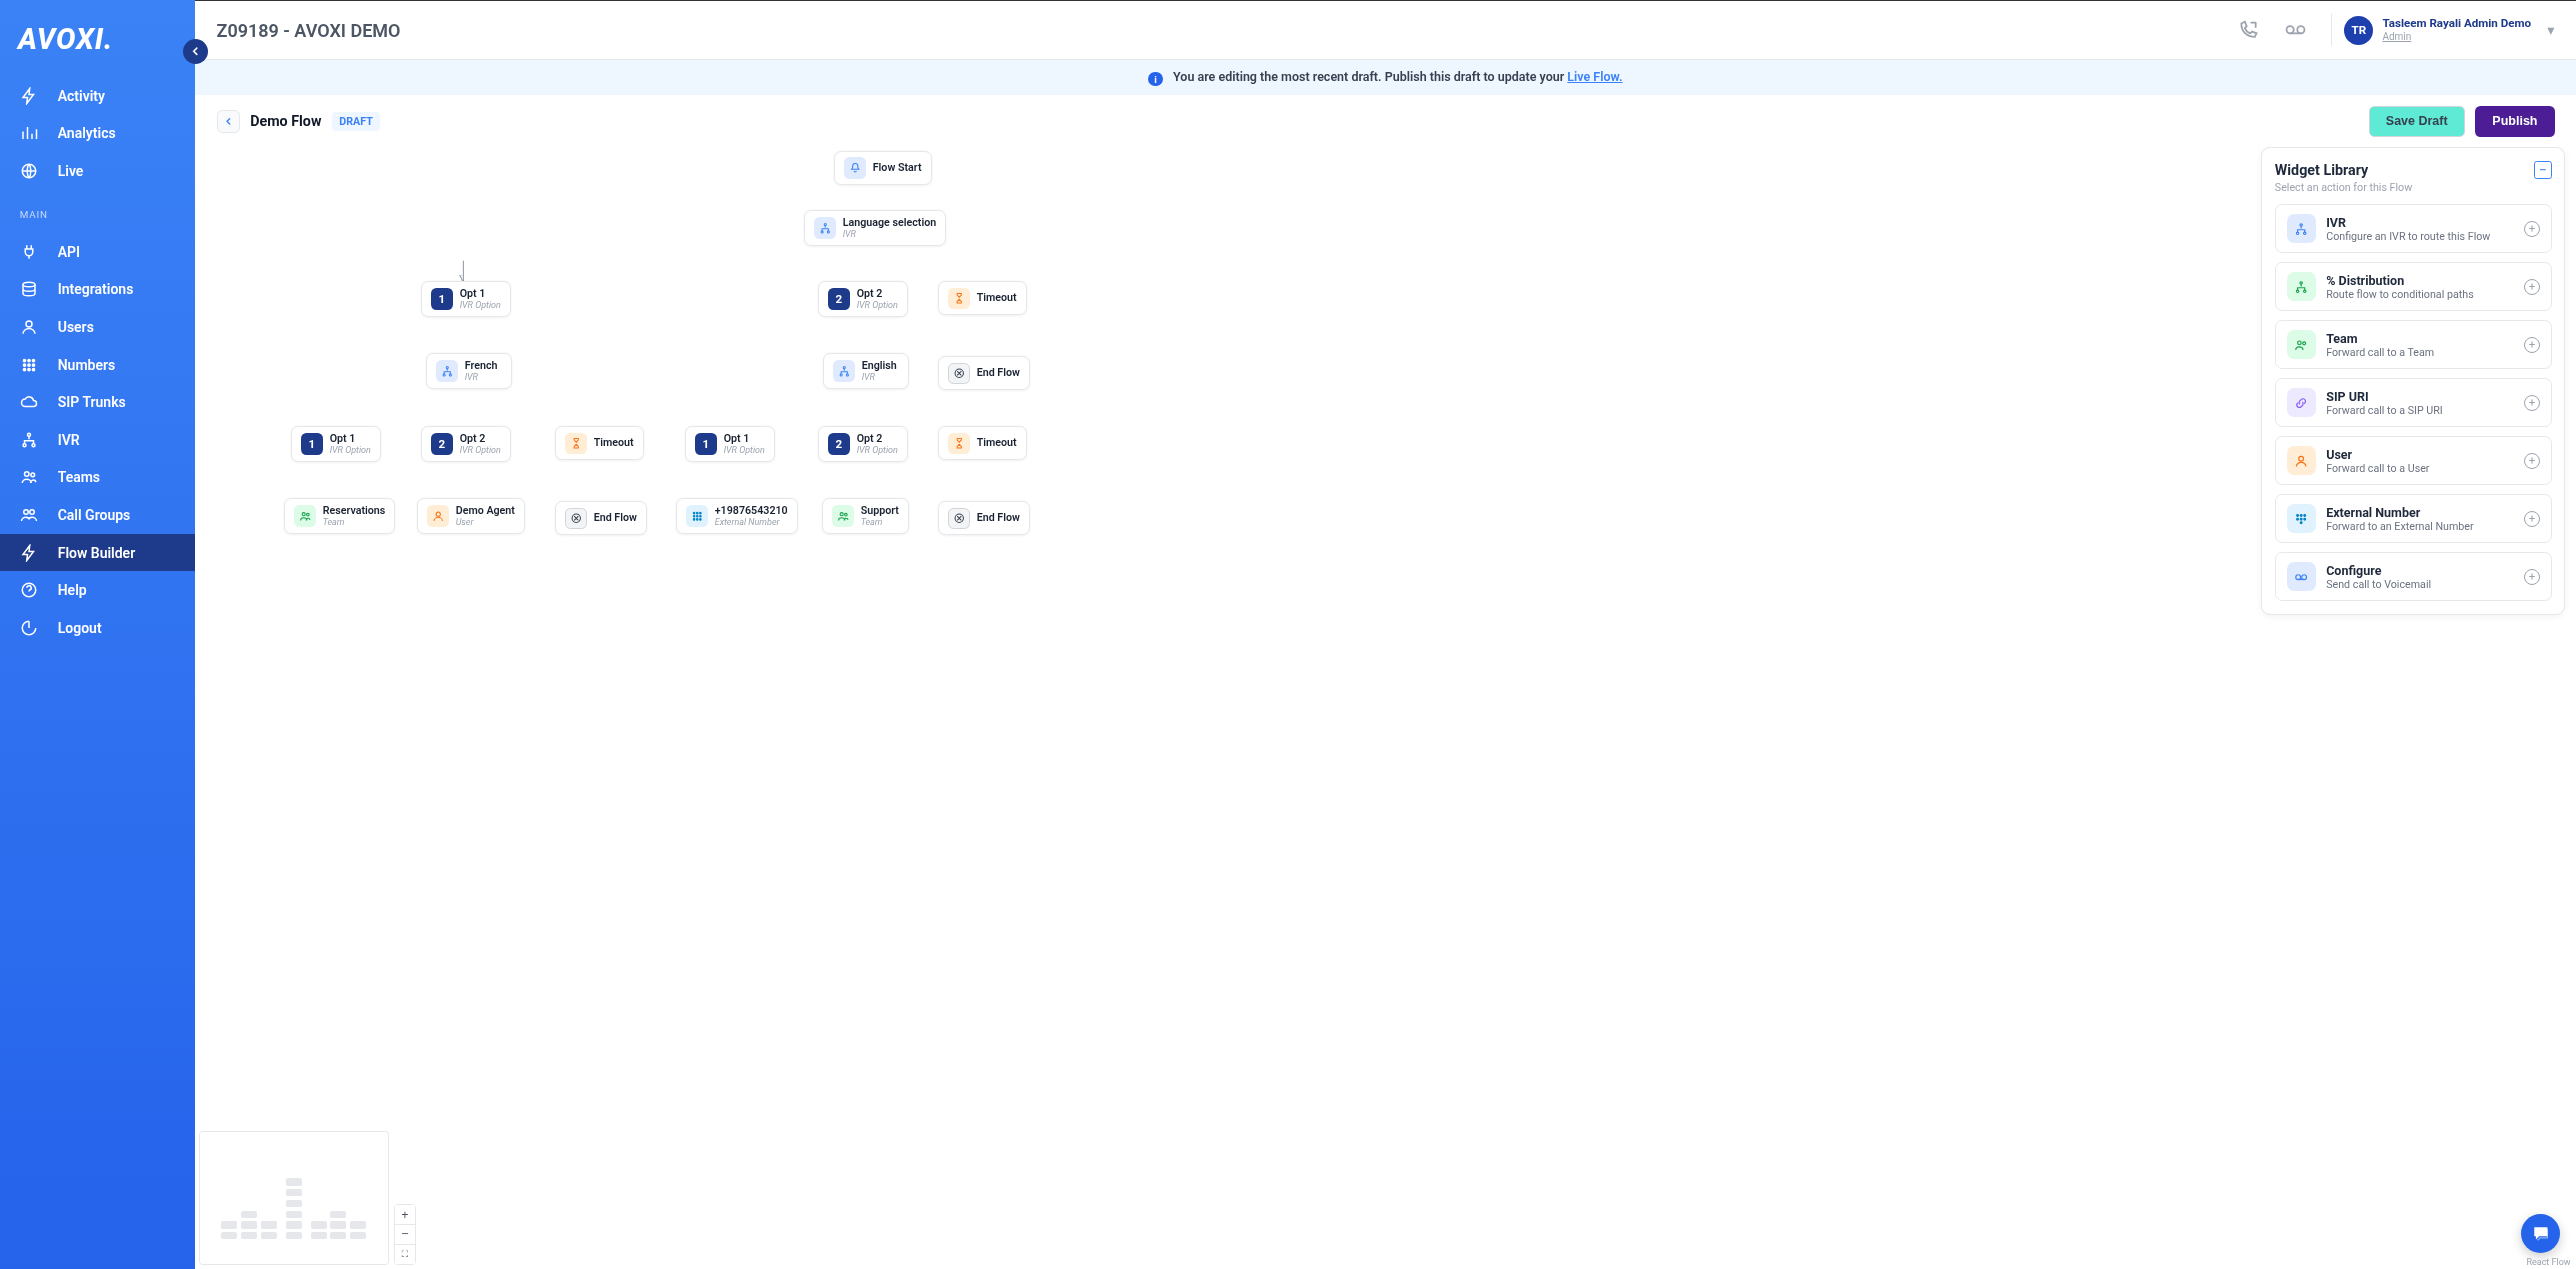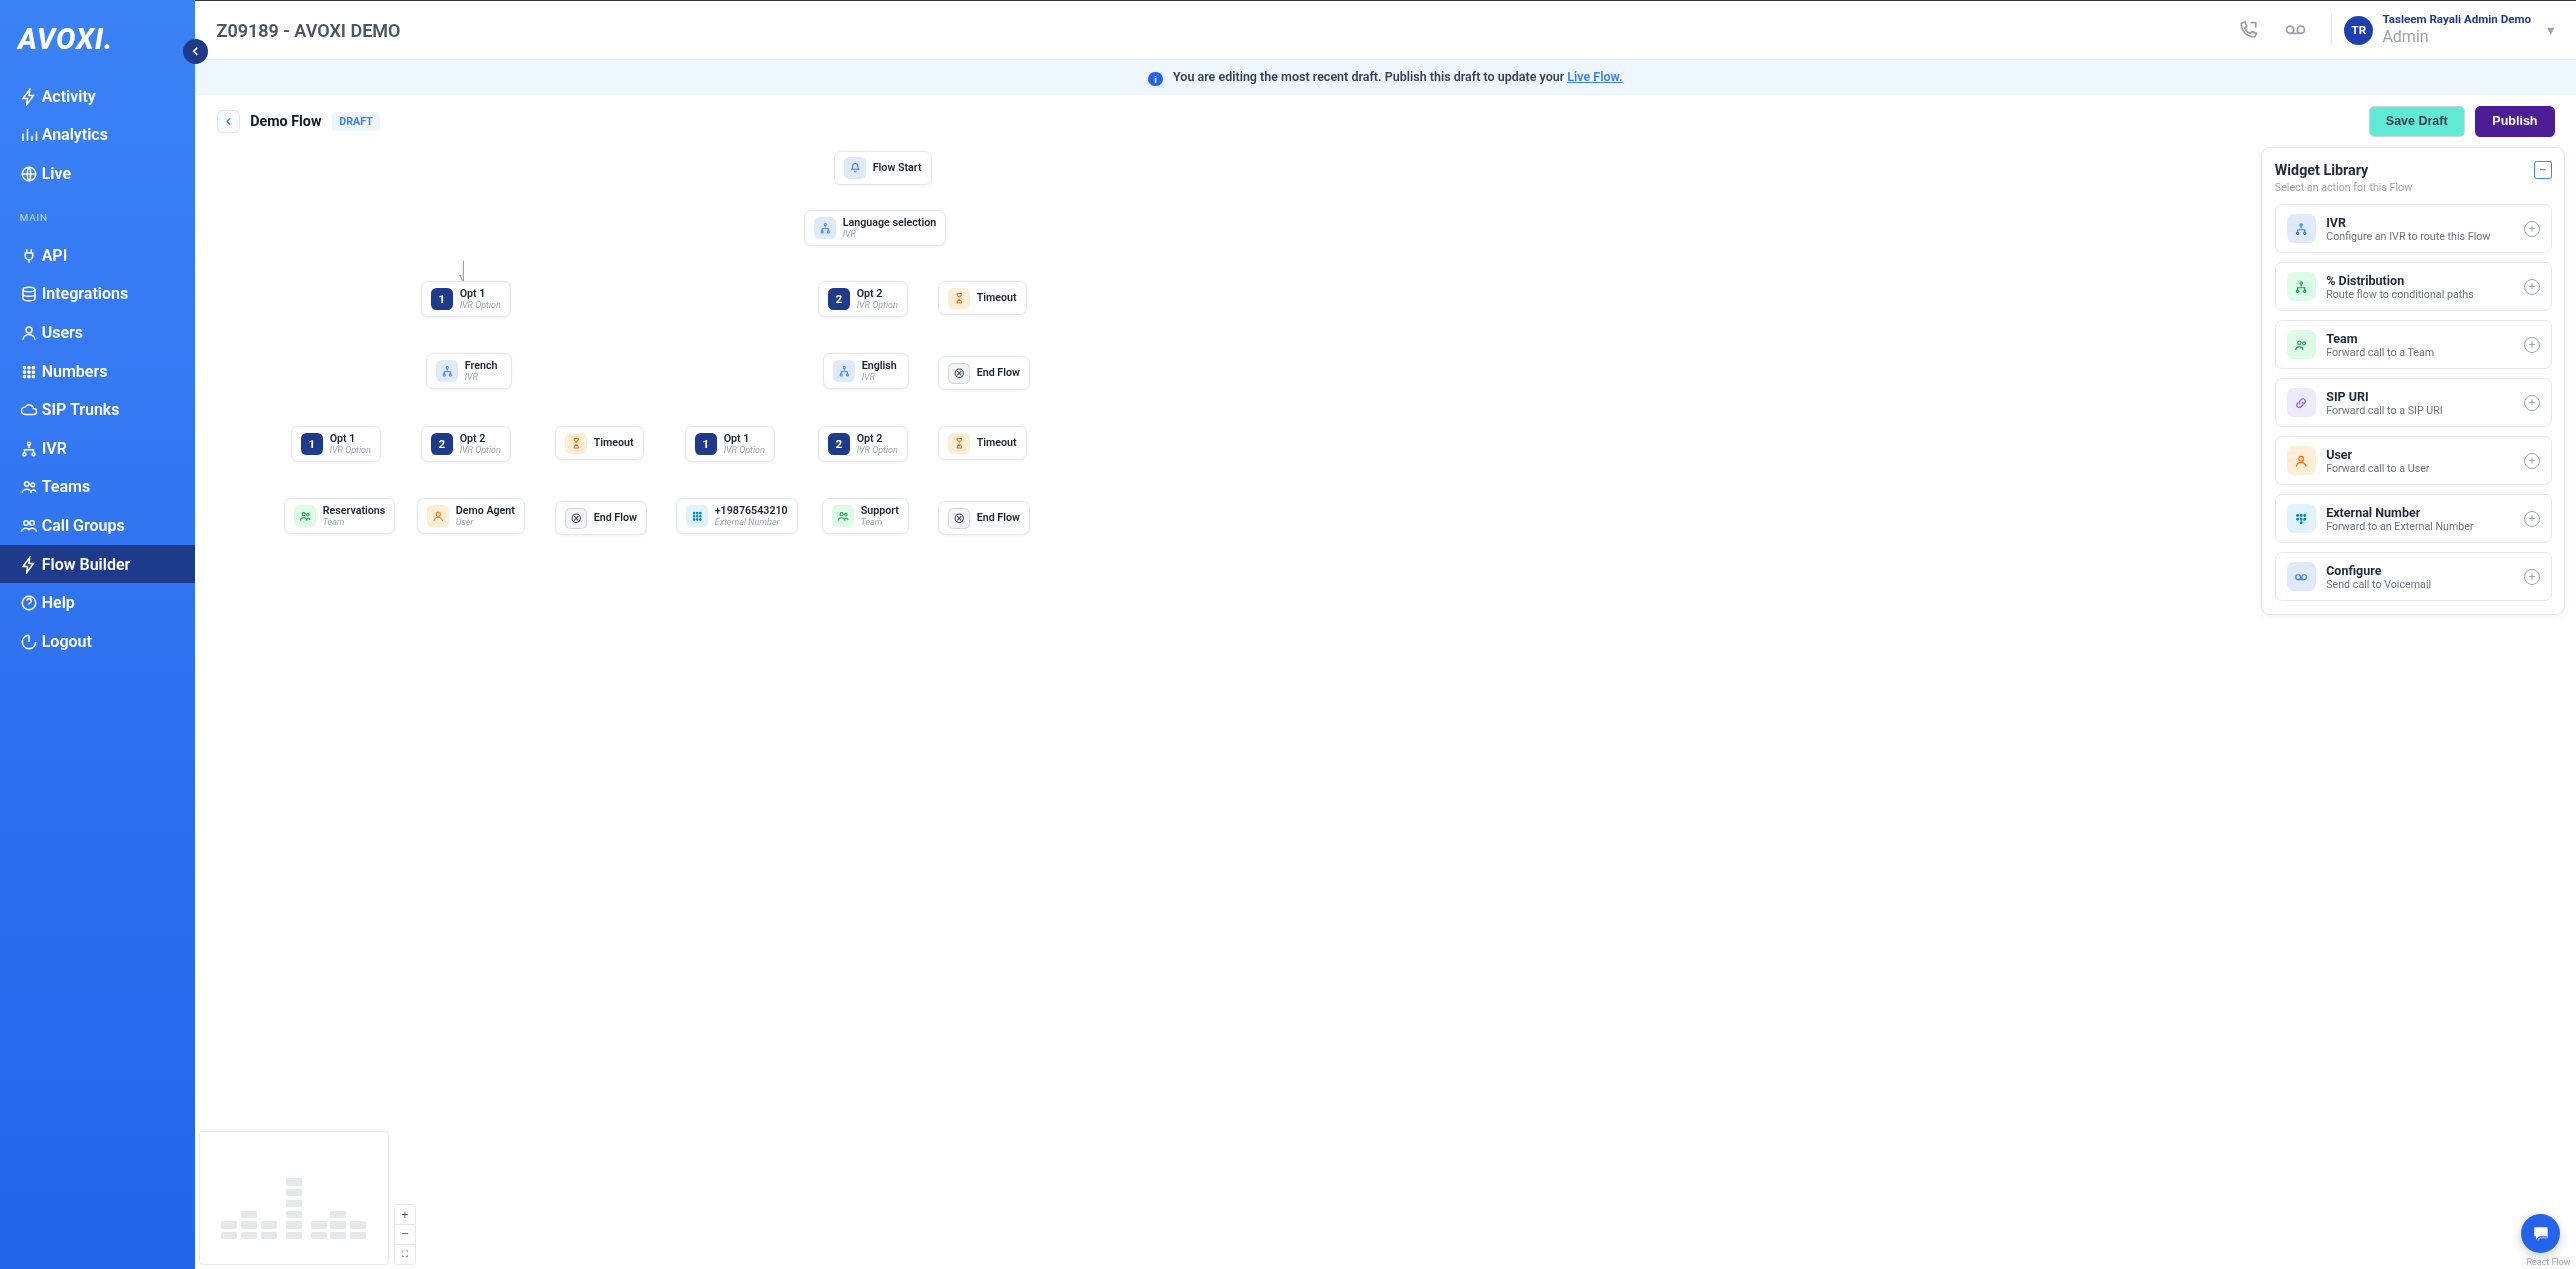--- a/index.html
+++ b/index.html
@@ -5,38 +5,38 @@
 * { box-sizing: border-box; margin: 0; padding: 0; }
 body { font-family: -apple-system, BlinkMacSystemFont, "Segoe UI", Roboto, sans-serif; background: #fff; color: #1a2332; overflow: hidden; }
 .app { display: flex; height: 100vh; width: 100vw; }
 
 
 .sidebar { width: 195px; background: linear-gradient(180deg, #3b82f6 0%, #2563eb 100%); color: #fff; flex-shrink: 0; position: relative; }
 .logo { padding: 21.5px 18px 14.3px; font-size: 29px; font-weight: 800; letter-spacing: 0.9px; font-style: italic; }
 .collapse-btn { position: absolute; right: -12.5px; top: 39px; width: 25px; height: 25px; border-radius: 50%; background: #1e3a8a; color: #fff; display: flex; align-items: center; justify-content: center; cursor: pointer; z-index: 10; }
 .nav-list { list-style: none; padding: 7.2px 0; }
 .nav-section-label { padding: 12.5px 19.7px 5.4px; font-size: 9.8px; letter-spacing: 0.9px; color: rgba(255,255,255,.7); }
-.nav-item { display: flex; align-items: flex-end; gap: 4px; padding: 9.8px 19.7px; font-size: 16px; font-weight: 600; cursor: pointer; }
+.nav-item { display: flex; align-items: center; gap: 20px; padding: 9.8px 19.7px; font-size: 14px; font-weight: 600; cursor: pointer; }
 .nav-item.active { background: #1e3a8a; }
 .nav-item .icn { width: 18px; height: 18px; display: inline-flex; align-items: center; justify-content: center; flex-shrink: 0; }
 .nav-item .icn svg { width: 18px; height: 18px; stroke: #fff; stroke-width: 2; fill: none; }
 
 
 .main { flex: 1; display: flex; flex-direction: column; min-width: 0; border-top: 1.8px solid #333; }
 .topbar { height: 59px; display: flex; align-items: center; padding: 0 21.5px; border-bottom: 0.9px solid #e5e7eb; }
 .topbar-title { font-size: 18px; font-weight: 600; color: #4b5563; }
 .topbar-spacer { flex: 1; }
 .topbar-icon { width: 29px; height: 29px; display: flex; align-items: center; justify-content: center; margin: 0 9px; color: #9ca3af; cursor: pointer; }
 .topbar-icon svg { width: 27px; height: 21.5px; stroke: currentColor; stroke-width: 2; fill: none; }
 .topbar-divider { width: 0.9px; height: 32px; background: #e5e7eb; margin: 0 12.5px; }
 .user-chip { display: flex; align-items: center; gap: 9px; cursor: pointer; }
 .avatar { width: 29px; height: 29px; border-radius: 50%; background: #1e40af; color: #fff; display: flex; align-items: center; justify-content: center; font-weight: 700; font-size: 11.6px; }
 .user-meta { display: flex; flex-direction: column; line-height: 1.2; }
 .user-name { font-size: 11.6px; font-weight: 700; color: #1e3a8a; }
-.user-role { font-size: 16px; color: #9ca3af; }
+.user-role { font-size: 10px; color: #9ca3af; text-decoration: underline; }
 .caret { color: #9ca3af; margin-left: 7.2px; }
 
 
 .banner { background: #eef6ff; padding: 9px 0; text-align: center; font-size: 12.5px; font-weight: 600; color: #374151; }
 .banner .info-ic { display: inline-flex; width: 14.3px; height: 14.3px; border-radius: 50%; background: #2563eb; color: #fff; font-size: 9.8px; font-weight: 700; align-items: center; justify-content: center; vertical-align: -1.8px; margin-right: 7.2px; }
 .banner a { color: #3b82f6; }
 
 
 .toolbar { display: flex; align-items: center; padding: 10.7px 21.5px; gap: 10.7px; }
 .back-chip { width: 23px; height: 23px; border: 0.9px solid #e5e7eb; border-radius: 5.4px; display: flex; align-items: center; justify-content: center; color: #3b82f6; cursor: pointer; background: #f8fafc; }

